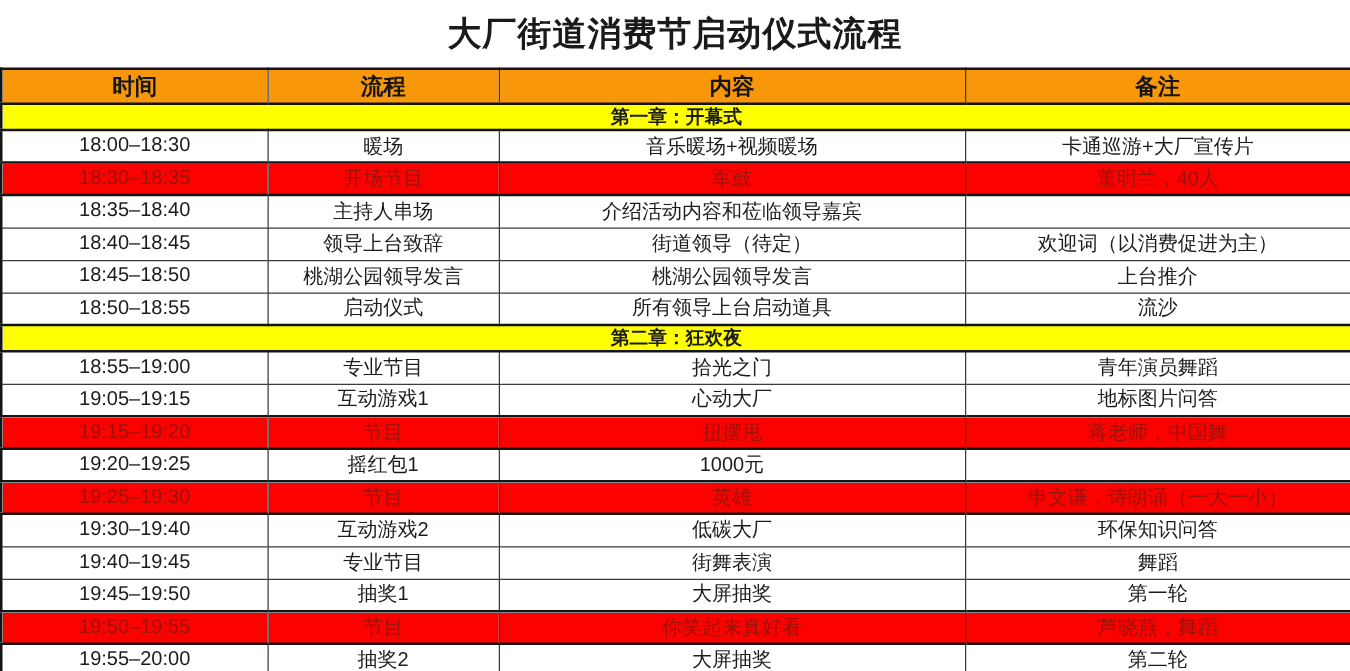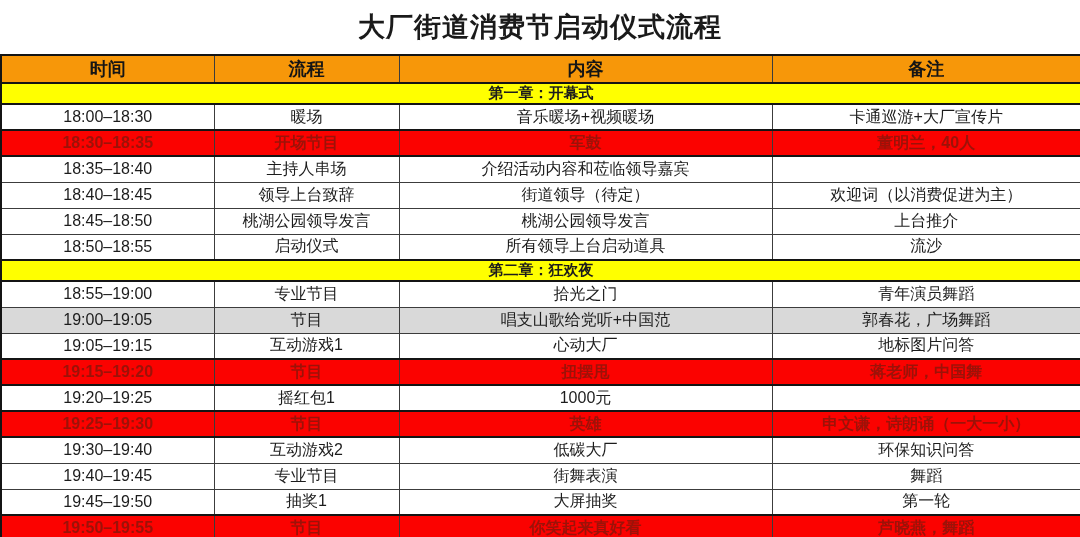--- a/index.html
+++ b/index.html
@@ -64,21 +64,21 @@
     font-size: 16px;
     color: #1c1c1c;
     background: #ffffff;
   }
 
   tr.gray td { background: #d9d9d9; }
 
   tr.red td {
     background: #fb0200;
     color: #9c1208;
-    font-weight: 700;
+    font-weight: 400;
     border-top: 2px solid #141414;
     border-bottom: 2px solid #141414;
   }
 </style>
 </head>
 <body>
 
 <div class="page">
   <div class="title">大厂街道消费节启动仪式流程</div>
 
@@ -139,26 +139,20 @@
         </tr>
         <tr class="section">
           <td colspan="4">第二章：狂欢夜</td>
         </tr>
         <tr class="white">
           <td>18:55–19:00</td>
           <td>专业节目</td>
           <td>拾光之门</td>
           <td>青年演员舞蹈</td>
         </tr>
-        <tr class="gray">
-          <td>19:00–19:05</td>
-          <td>节目</td>
-          <td>唱支山歌给党听+中国范</td>
-          <td>郭春花，广场舞蹈</td>
-        </tr>
         <tr class="white">
           <td>19:05–19:15</td>
           <td>互动游戏1</td>
           <td>心动大厂</td>
           <td>地标图片问答</td>
         </tr>
         <tr class="red">
           <td>19:15–19:20</td>
           <td>节目</td>
           <td>扭摆甩</td>

